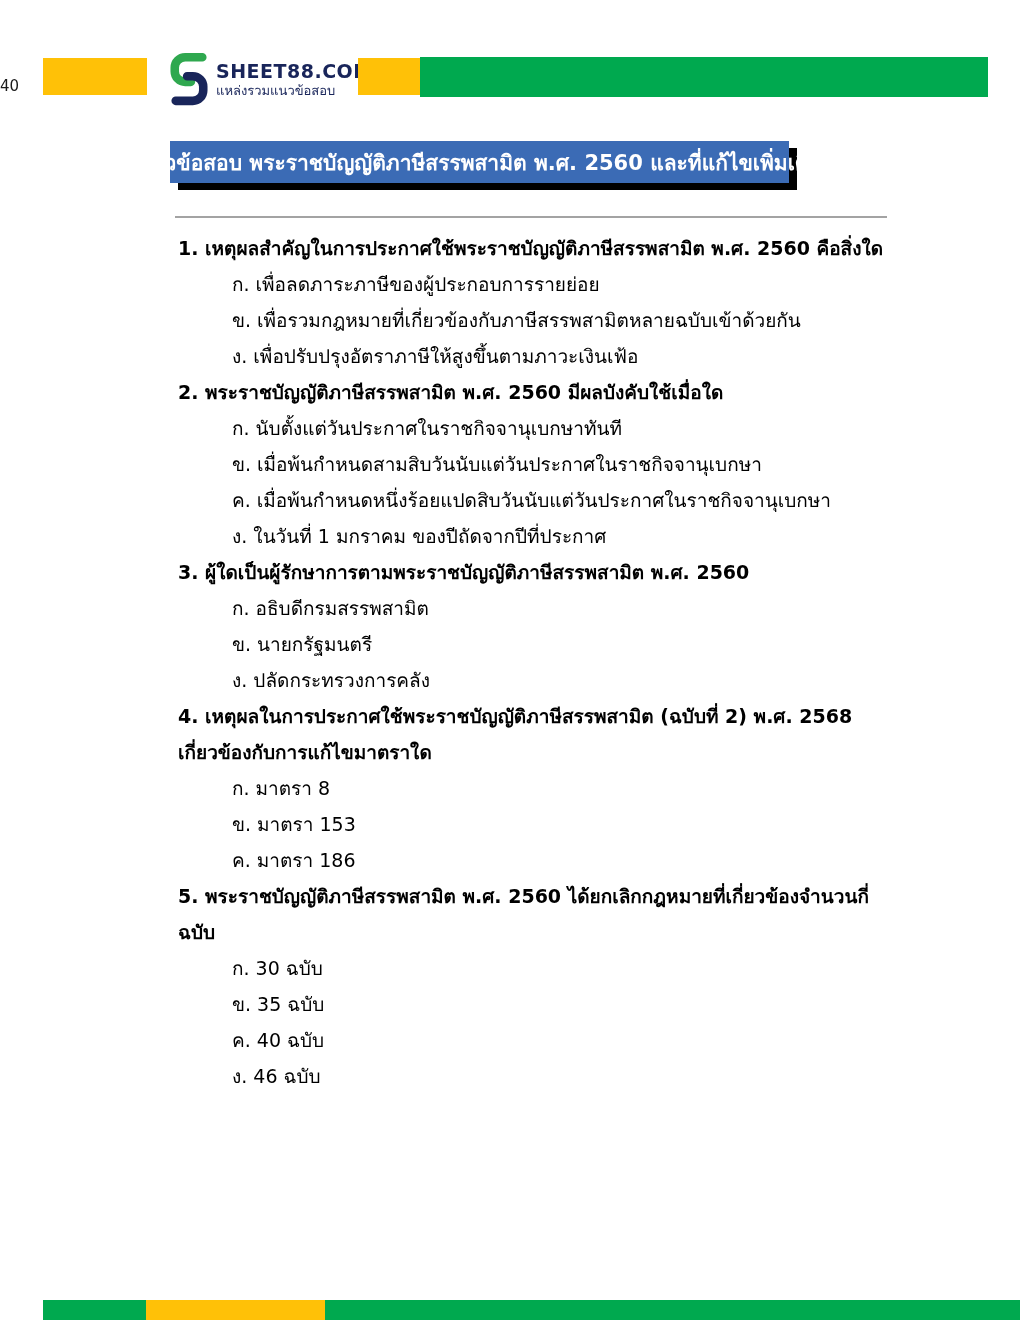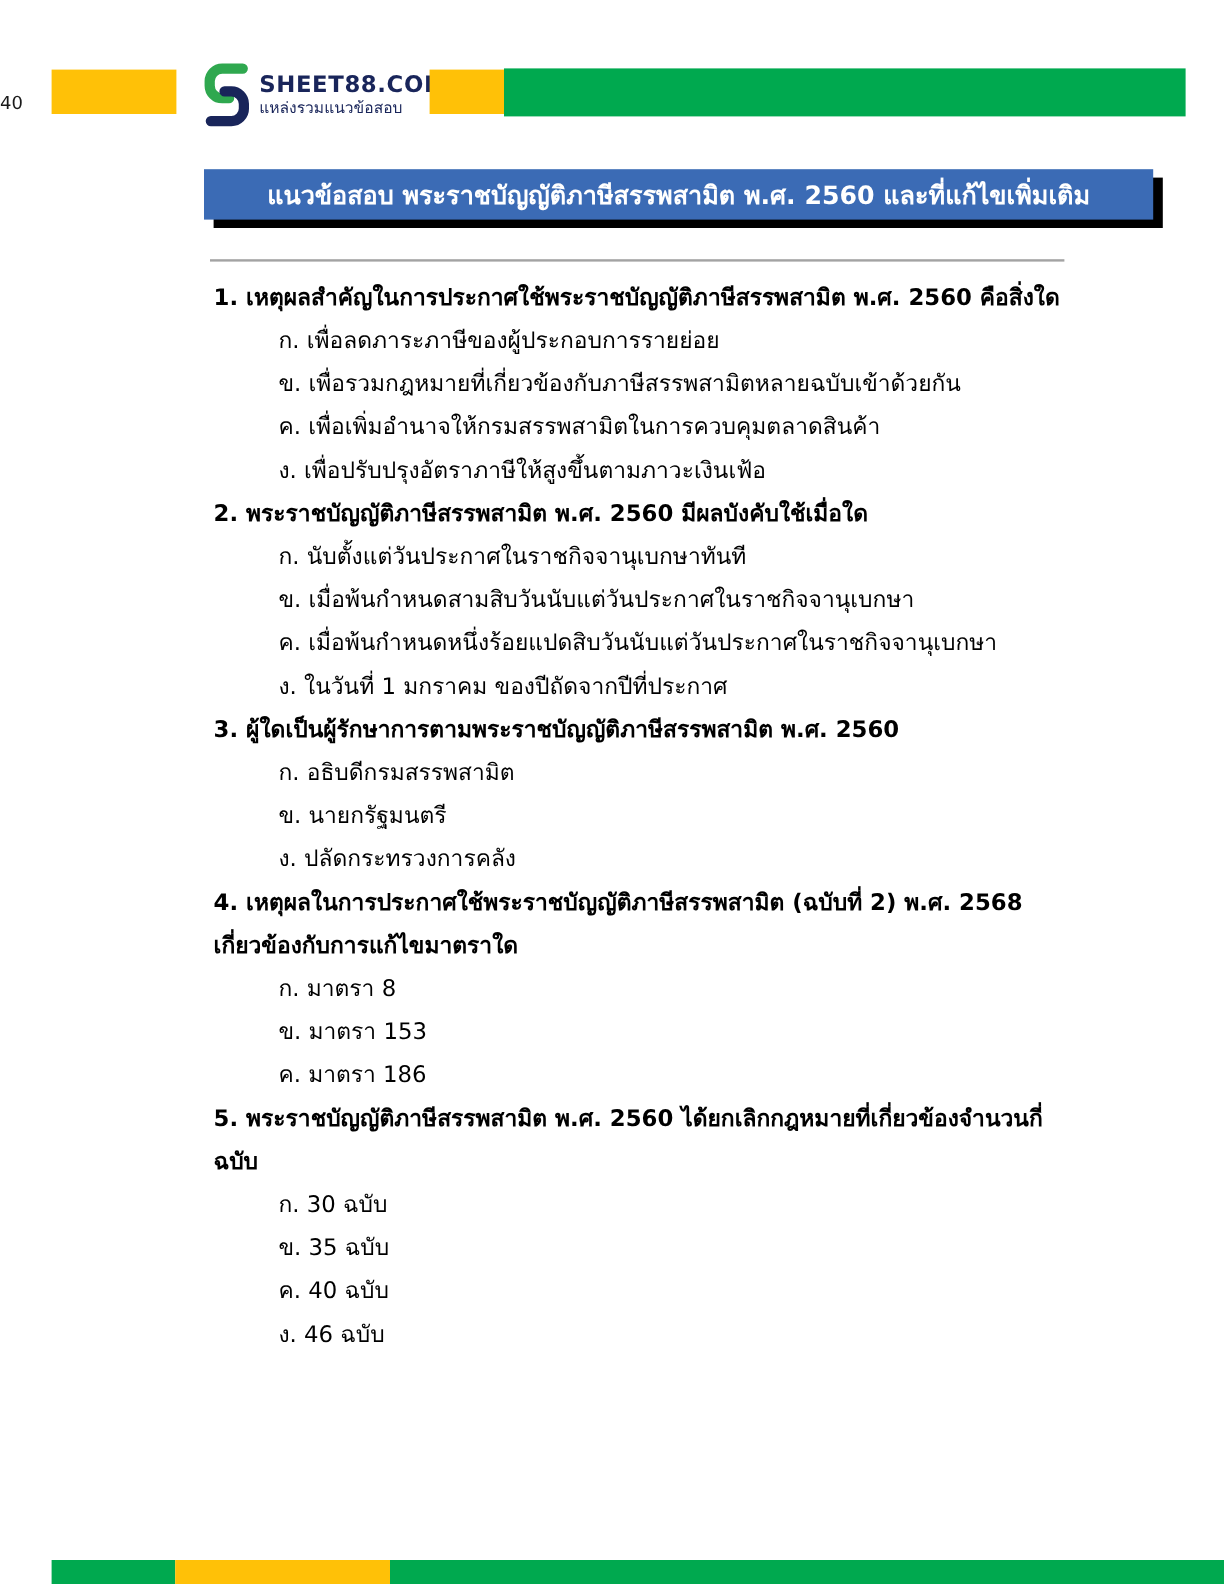--- a/index.html
+++ b/index.html
@@ -24,21 +24,21 @@
   .green-fill  { background: #00A94F; }
 
   .logo { position: absolute; left: 170px; top: 50px; display: flex; align-items: center; gap: 8px; }
   .logo-icon { width: 38px; height: 58px; }
   .logo-text { display: flex; flex-direction: column; justify-content: center; }
   .logo-title    { font-size: 19px; font-weight: bold; color: #19255A; letter-spacing: 0.5px; line-height: 22px; }
   .logo-subtitle { font-size: 13px; font-weight: normal; color: #19255A; line-height: 17px; }
 
   
   .banner {
-    position: absolute; left: 170px; top: 141px; width: 791px; height: 42px;
+    position: absolute; left: 170px; top: 141px; width: 619px; height: 42px;
     background: #3B6BB5;
     box-shadow: 8px 7px 0 #000000;
     display: flex; align-items: center; justify-content: center;
   }
   .banner-text { color: #ffffff; font-size: 21px; font-weight: bold; white-space: nowrap; }
 
   .divider {
     position: absolute; left: 175px; top: 216px; width: 712px; height: 2px;
     background: #a3a3a3;
   }
@@ -83,21 +83,20 @@
 </div>
 
 <div class="divider"></div>
 
 <div class="content">
 
   <div>
     <div class="q-text"><span>1.</span> <span>เหตุผลสำคัญในการประกาศใช้พระราชบัญญัติภาษีสรรพสามิต พ.ศ. 2560 คือสิ่งใด</span></div>
     <div class="opt">ก. เพื่อลดภาระภาษีของผู้ประกอบการรายย่อย</div>
     <div class="opt">ข. เพื่อรวมกฎหมายที่เกี่ยวข้องกับภาษีสรรพสามิตหลายฉบับเข้าด้วยกัน</div>
-    <div class="opt">ค. เพื่อเพิ่มอำนาจให้กรมสรรพสามิตในการควบคุมตลาดสินค้า</div>
     <div class="opt">ง. เพื่อปรับปรุงอัตราภาษีให้สูงขึ้นตามภาวะเงินเฟ้อ</div>
   </div>
 
   <div>
     <div class="q-text"><span>2.</span> <span>พระราชบัญญัติภาษีสรรพสามิต พ.ศ. 2560 มีผลบังคับใช้เมื่อใด</span></div>
     <div class="opt">ก. นับตั้งแต่วันประกาศในราชกิจจานุเบกษาทันที</div>
     <div class="opt">ข. เมื่อพ้นกำหนดสามสิบวันนับแต่วันประกาศในราชกิจจานุเบกษา</div>
     <div class="opt">ค. เมื่อพ้นกำหนดหนึ่งร้อยแปดสิบวันนับแต่วันประกาศในราชกิจจานุเบกษา</div>
     <div class="opt">ง. ในวันที่ 1 มกราคม ของปีถัดจากปีที่ประกาศ</div>
   </div>

